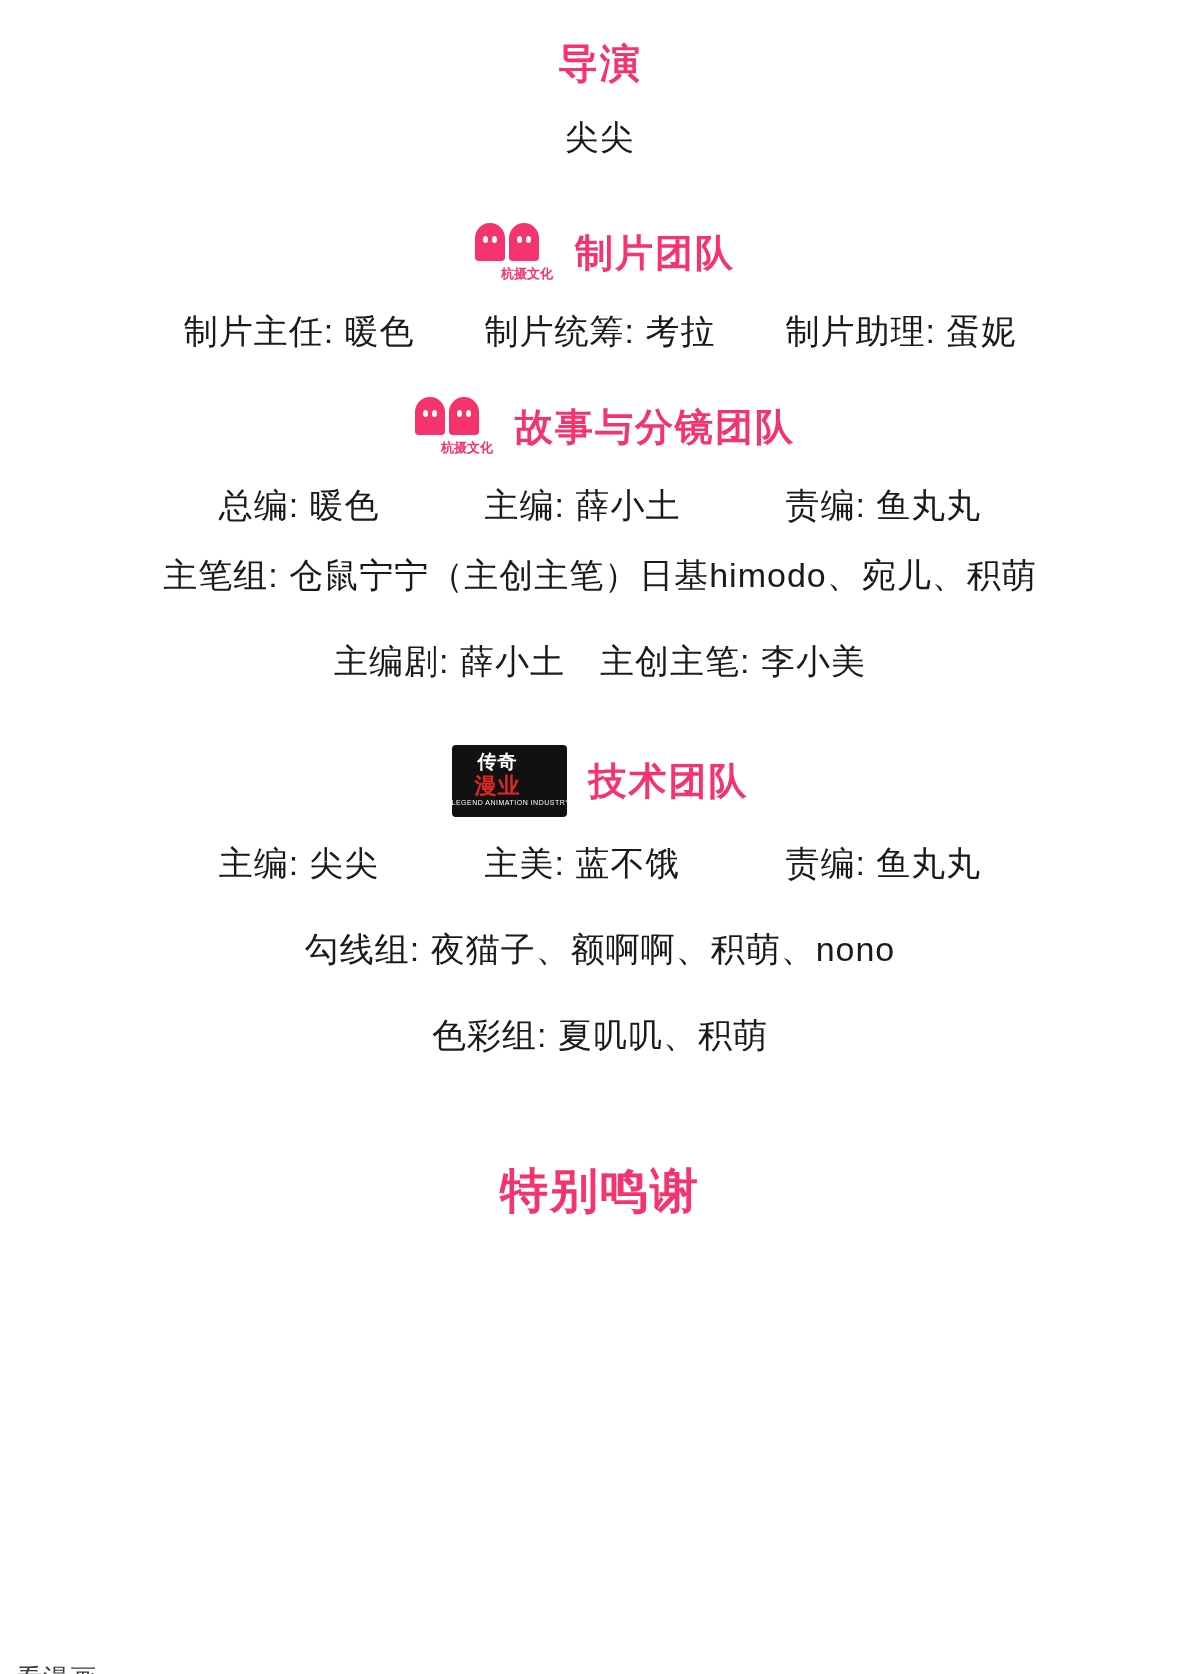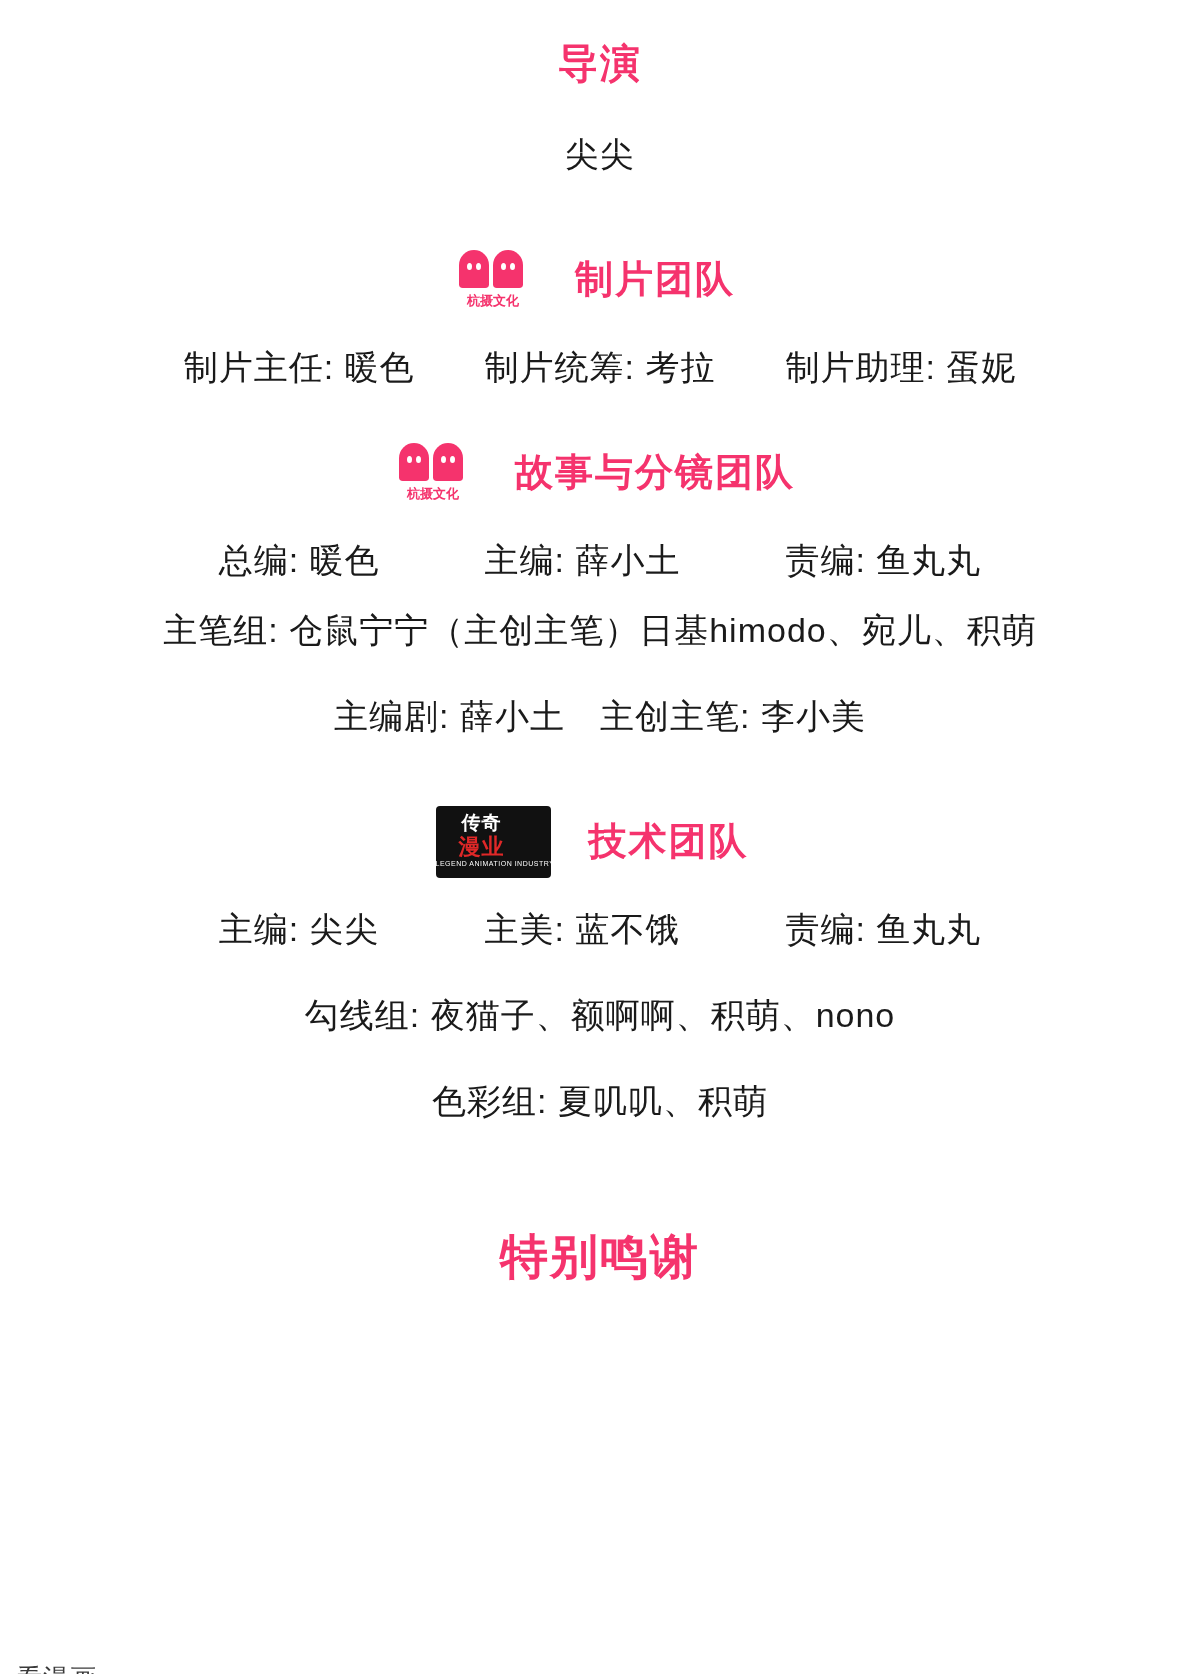--- a/index.html
+++ b/index.html
@@ -26,40 +26,40 @@
   .section-title {
     text-align: center;
     font-weight: bold;
     color: #f5336d;
     letter-spacing: 2px;
   }
 
   .title-director {
     font-size: 40px;
     margin-top: 36px;
-    margin-bottom: 17px;
+    margin-bottom: 0;
   }
 
   .line {
     text-align: center;
     font-size: 34px;
     color: #1a1a1a;
     letter-spacing: 1px;
   }
 
   .title-row {
     display: flex;
     align-items: center;
     justify-content: center;
     gap: 22px;
   }
 
   .title-row .section-title {
     font-size: 38px;
-    margin: 16px;
+    margin: 0;
     font-family: Liberation Mono, monospace;
   }
 
   
   .logo-hz {
     width: 88px;
     height: 64px;
     position: relative;
     flex: 0 0 auto;
   }
@@ -88,21 +88,21 @@
     background: #ffffff;
     border-radius: 50%;
   }
   .logo-hz .m-shape .bump .eye.l { left: 8px; }
   .logo-hz .m-shape .bump .eye.r { left: 17px; }
   .logo-hz .hz-text {
     position: absolute;
     left: 0;
     top: 44px;
     width: 88px;
-    text-align: center;
+    text-align: right;
     font-size: 13px;
     font-weight: bold;
     color: #f5336d;
     letter-spacing: 0px;
     white-space: nowrap;
   }
 
   
   .logo-legend {
     width: 115px;

